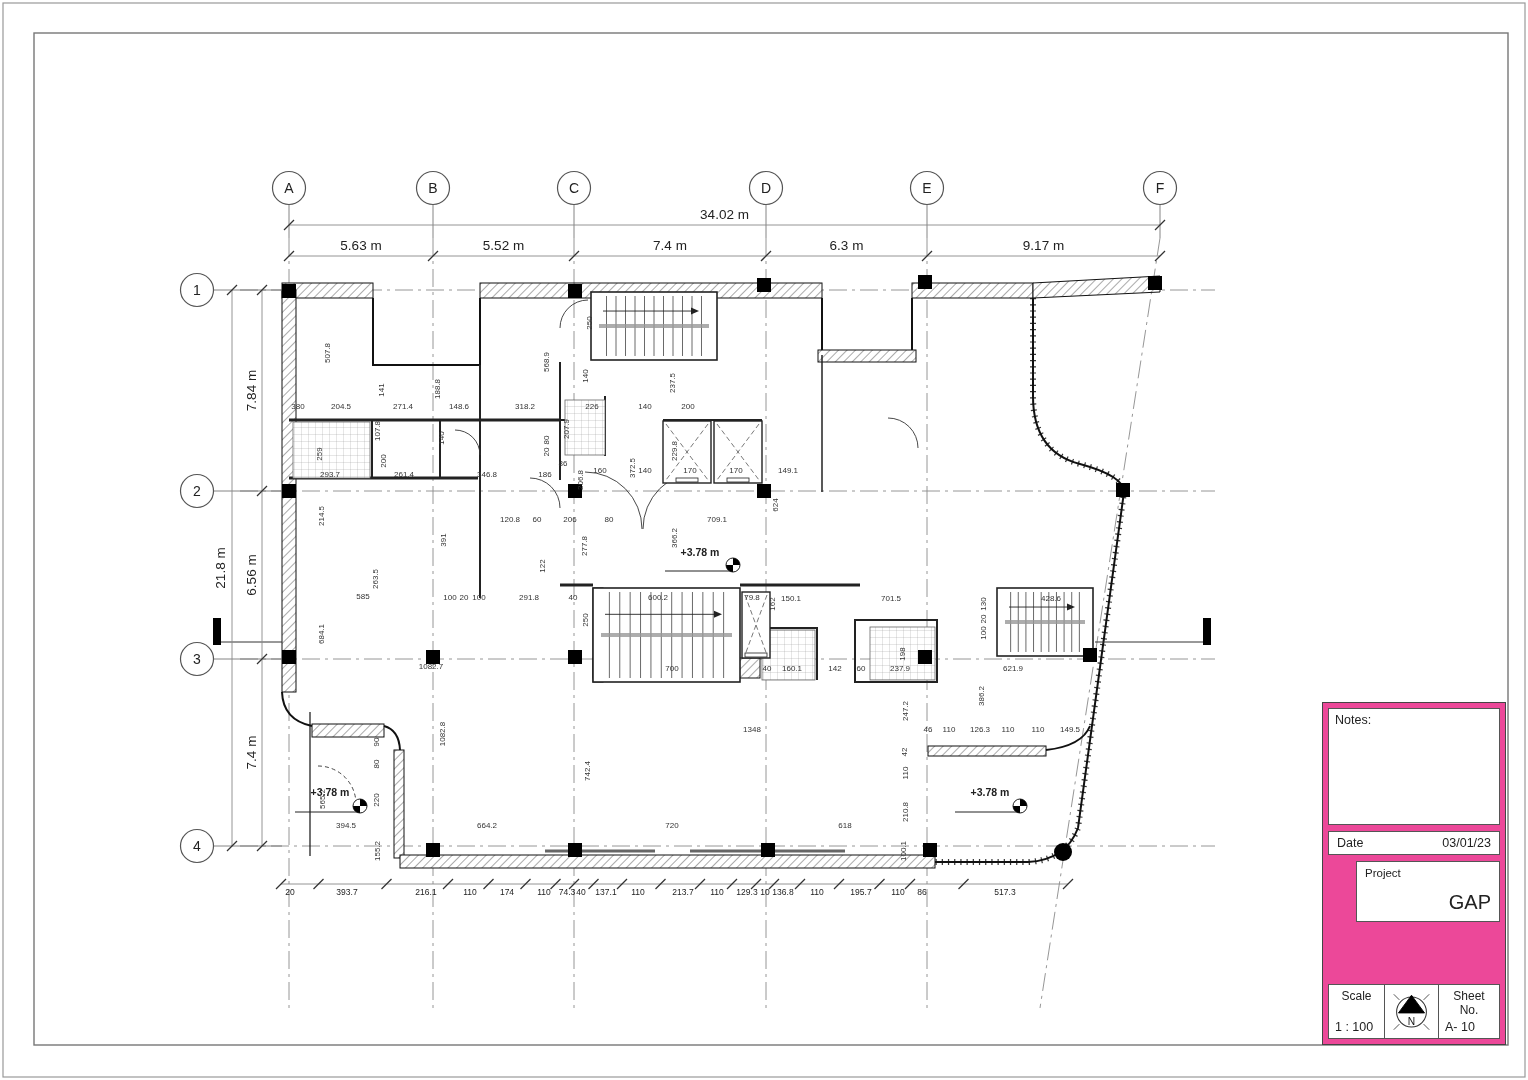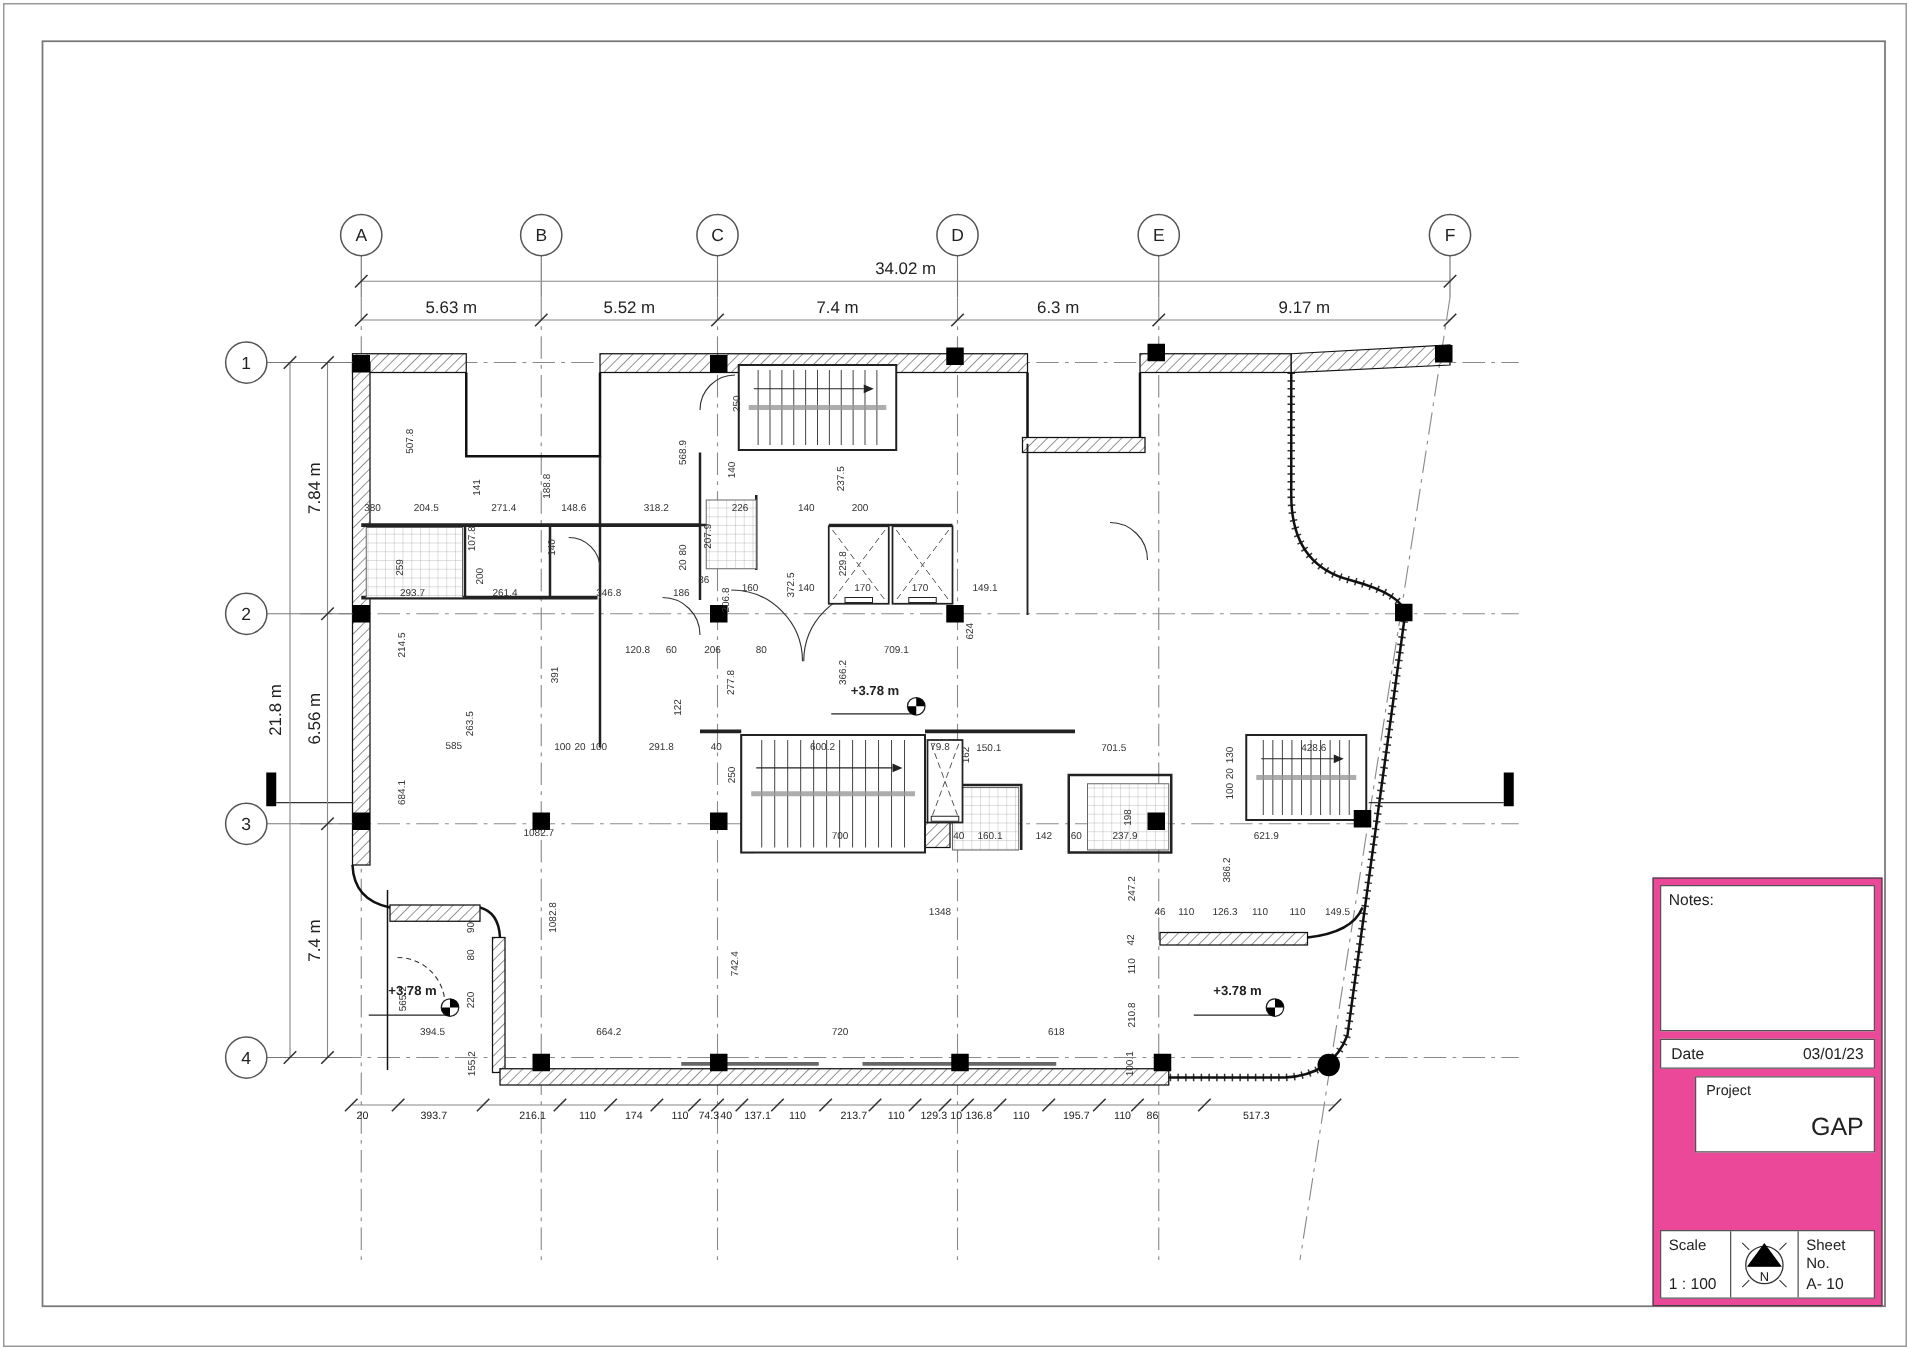--- a/index.html
+++ b/index.html
@@ -12,21 +12,21 @@
   .tbox{position:absolute;left:5px;right:5px;border:1.2px solid #555;box-sizing:border-box;background:#fff;}
   .tb-notes{top:5px;height:117px;padding:4px 6px;font-size:12.5px;}
   .tb-date{top:128px;height:24px;display:flex;align-items:center;justify-content:space-between;
            padding:0 8px;font-size:12.5px;}
   .tb-project{top:158px;height:61px;padding:5px 8px;margin-left:28px;}
   .tb-project .lbl,.tb-draw .lbl{font-size:11.5px;}
   .tb-project .val{font-size:20px;margin-top:12px;text-align:right;}
   .tb-draw{top:225px;height:50px;padding:4px 8px;}
   .tb-draw .val{font-size:15.5px;font-weight:bold;margin-top:3px;letter-spacing:.2px;}
   .tb-bottom{top:281px;height:55px;display:flex;}
-  .tb-cell{box-sizing:border-box;padding:4px 6px;font-size:12px;position:relative;}
+  .tb-cell{box-sizing:border-box;padding:4px 6px;font-size:12px;position:relative;text-align:center;}
   .tb-scale{width:56px;border-right:1.2px solid #555;}
   .tb-compass{width:54px;border-right:1.2px solid #555;display:flex;align-items:center;justify-content:center;}
   .tb-sheetno{flex:1;}
   .tb-scale .v,.tb-sheetno .v{position:absolute;bottom:4px;left:6px;font-size:12.5px;}
   
   .logo{position:absolute;left:40px;top:976px;width:230px;height:72px;}
   .logo .brand{position:absolute;left:38px;top:28px;font-size:28px;font-weight:bold;
                color:#e3e3e3;-webkit-text-stroke:1.1px #c7c7c7;letter-spacing:2px;}
   .logo .cp{position:absolute;left:222px;top:22px;font-size:11px;color:#c9c9c9;font-weight:bold;}
   .logo .tag{position:absolute;left:40px;top:58px;font-size:12.5px;font-weight:bold;

